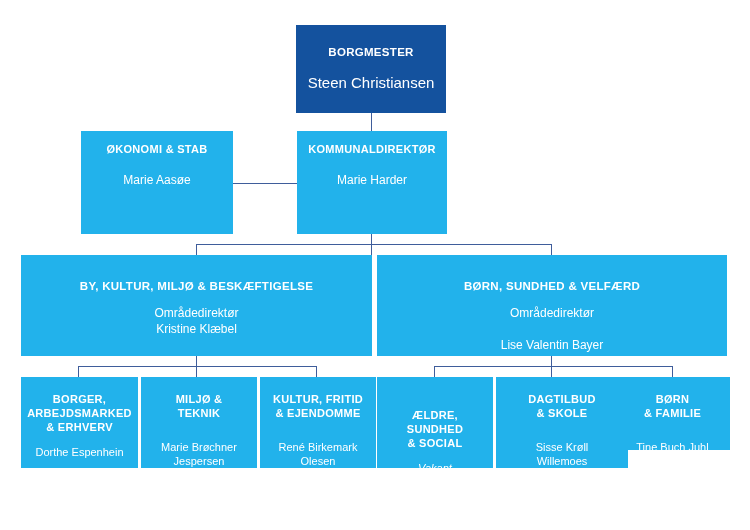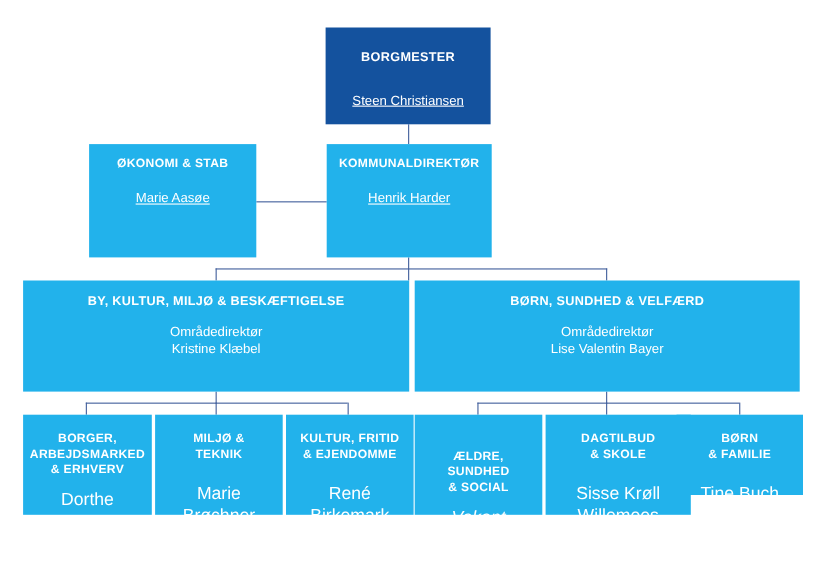--- a/index.html
+++ b/index.html
@@ -45,34 +45,34 @@
     line-height: 1.3;
     color: #ffffff;
     font-weight: normal;
   }
   .node .person.vacant {
     font-style: italic;
   }
 
   
   .node.level1 .title { font-size: 11.5px; margin-top: 8px; }
-  .node.level1 .person { font-size: 12px; margin-top: 25px; text-decoration: underline; }
+  .node.level1 .person { font-size: 15px; margin-top: 14px; }
 
   
   .node.level2 .title { font-size: 11px; }
-  .node.level2 .person { font-size: 12px; margin-top: 16px; text-decoration: underline; }
+  .node.level2 .person { font-size: 12px; margin-top: 16px; }
 
   
-  .node.level3 .title { font-size: 11.5px; }
+  .node.level3 .title { font-size: 11.5px; margin-top: 12px; }
   .node.level3 .person { font-size: 12px; margin-top: 13px; }
 
   
   .node.level4 { padding-top: 10px; }
   .node.level4 .title { font-size: 11px; margin-top: 6px; }
-  .node.level4 .person { font-size: 16px; margin-top: 11px; }
+  .node.level4 .person { font-size: 11px; margin-top: 11px; }
 
   .connector {
     position: absolute;
     background: #3F5D9B;
   }
   .connector.v { width: 1px; }
   .connector.h { height: 1px; }
 </style>
 </head>
 <body>
@@ -105,33 +105,33 @@
     <div class="person">Steen Christiansen</div>
   </div>
 
   <div class="node level2" style="left:81px; top:131px; width:152px; height:103px;">
     <div class="title">ØKONOMI &amp; STAB</div>
     <div class="person">Marie Aasøe</div>
   </div>
 
   <div class="node level2" style="left:297px; top:131px; width:150px; height:103px;">
     <div class="title">KOMMUNALDIREKTØR</div>
-    <div class="person">Henrik Harder</div>
+    <div class="person">Marie Harder</div>
   </div>
 
   <div class="node level3" style="left:21px; top:255px; width:351px; height:101px;">
     <div class="title">BY, KULTUR, MILJØ &amp; BESKÆFTIGELSE</div>
     <div class="person">Områdedirektør</div>
     <div class="person" style="margin-top:0;">Kristine Klæbel</div>
   </div>
 
   <div class="node level3" style="left:377px; top:255px; width:350px; height:101px;">
     <div class="title">BØRN, SUNDHED &amp; VELFÆRD</div>
     <div class="person">Områdedirektør</div>
-    <div class="person" style="margin-top:0;">Lise Valentin Bayer</div>
+    <div class="person" style="margin-top:16px;">Lise Valentin Bayer</div>
   </div>
 
   <div class="node level4" style="left:21px; top:377px; width:117px; height:91px;">
     <div class="title" style="white-space:pre-line;">BORGER,
 ARBEJDSMARKED
 &amp; ERHVERV</div>
     <div class="person" style="white-space:pre-line;">Dorthe Espenhein</div>
   </div>
 
   <div class="node level4" style="left:141px; top:377px; width:116px; height:91px;">

